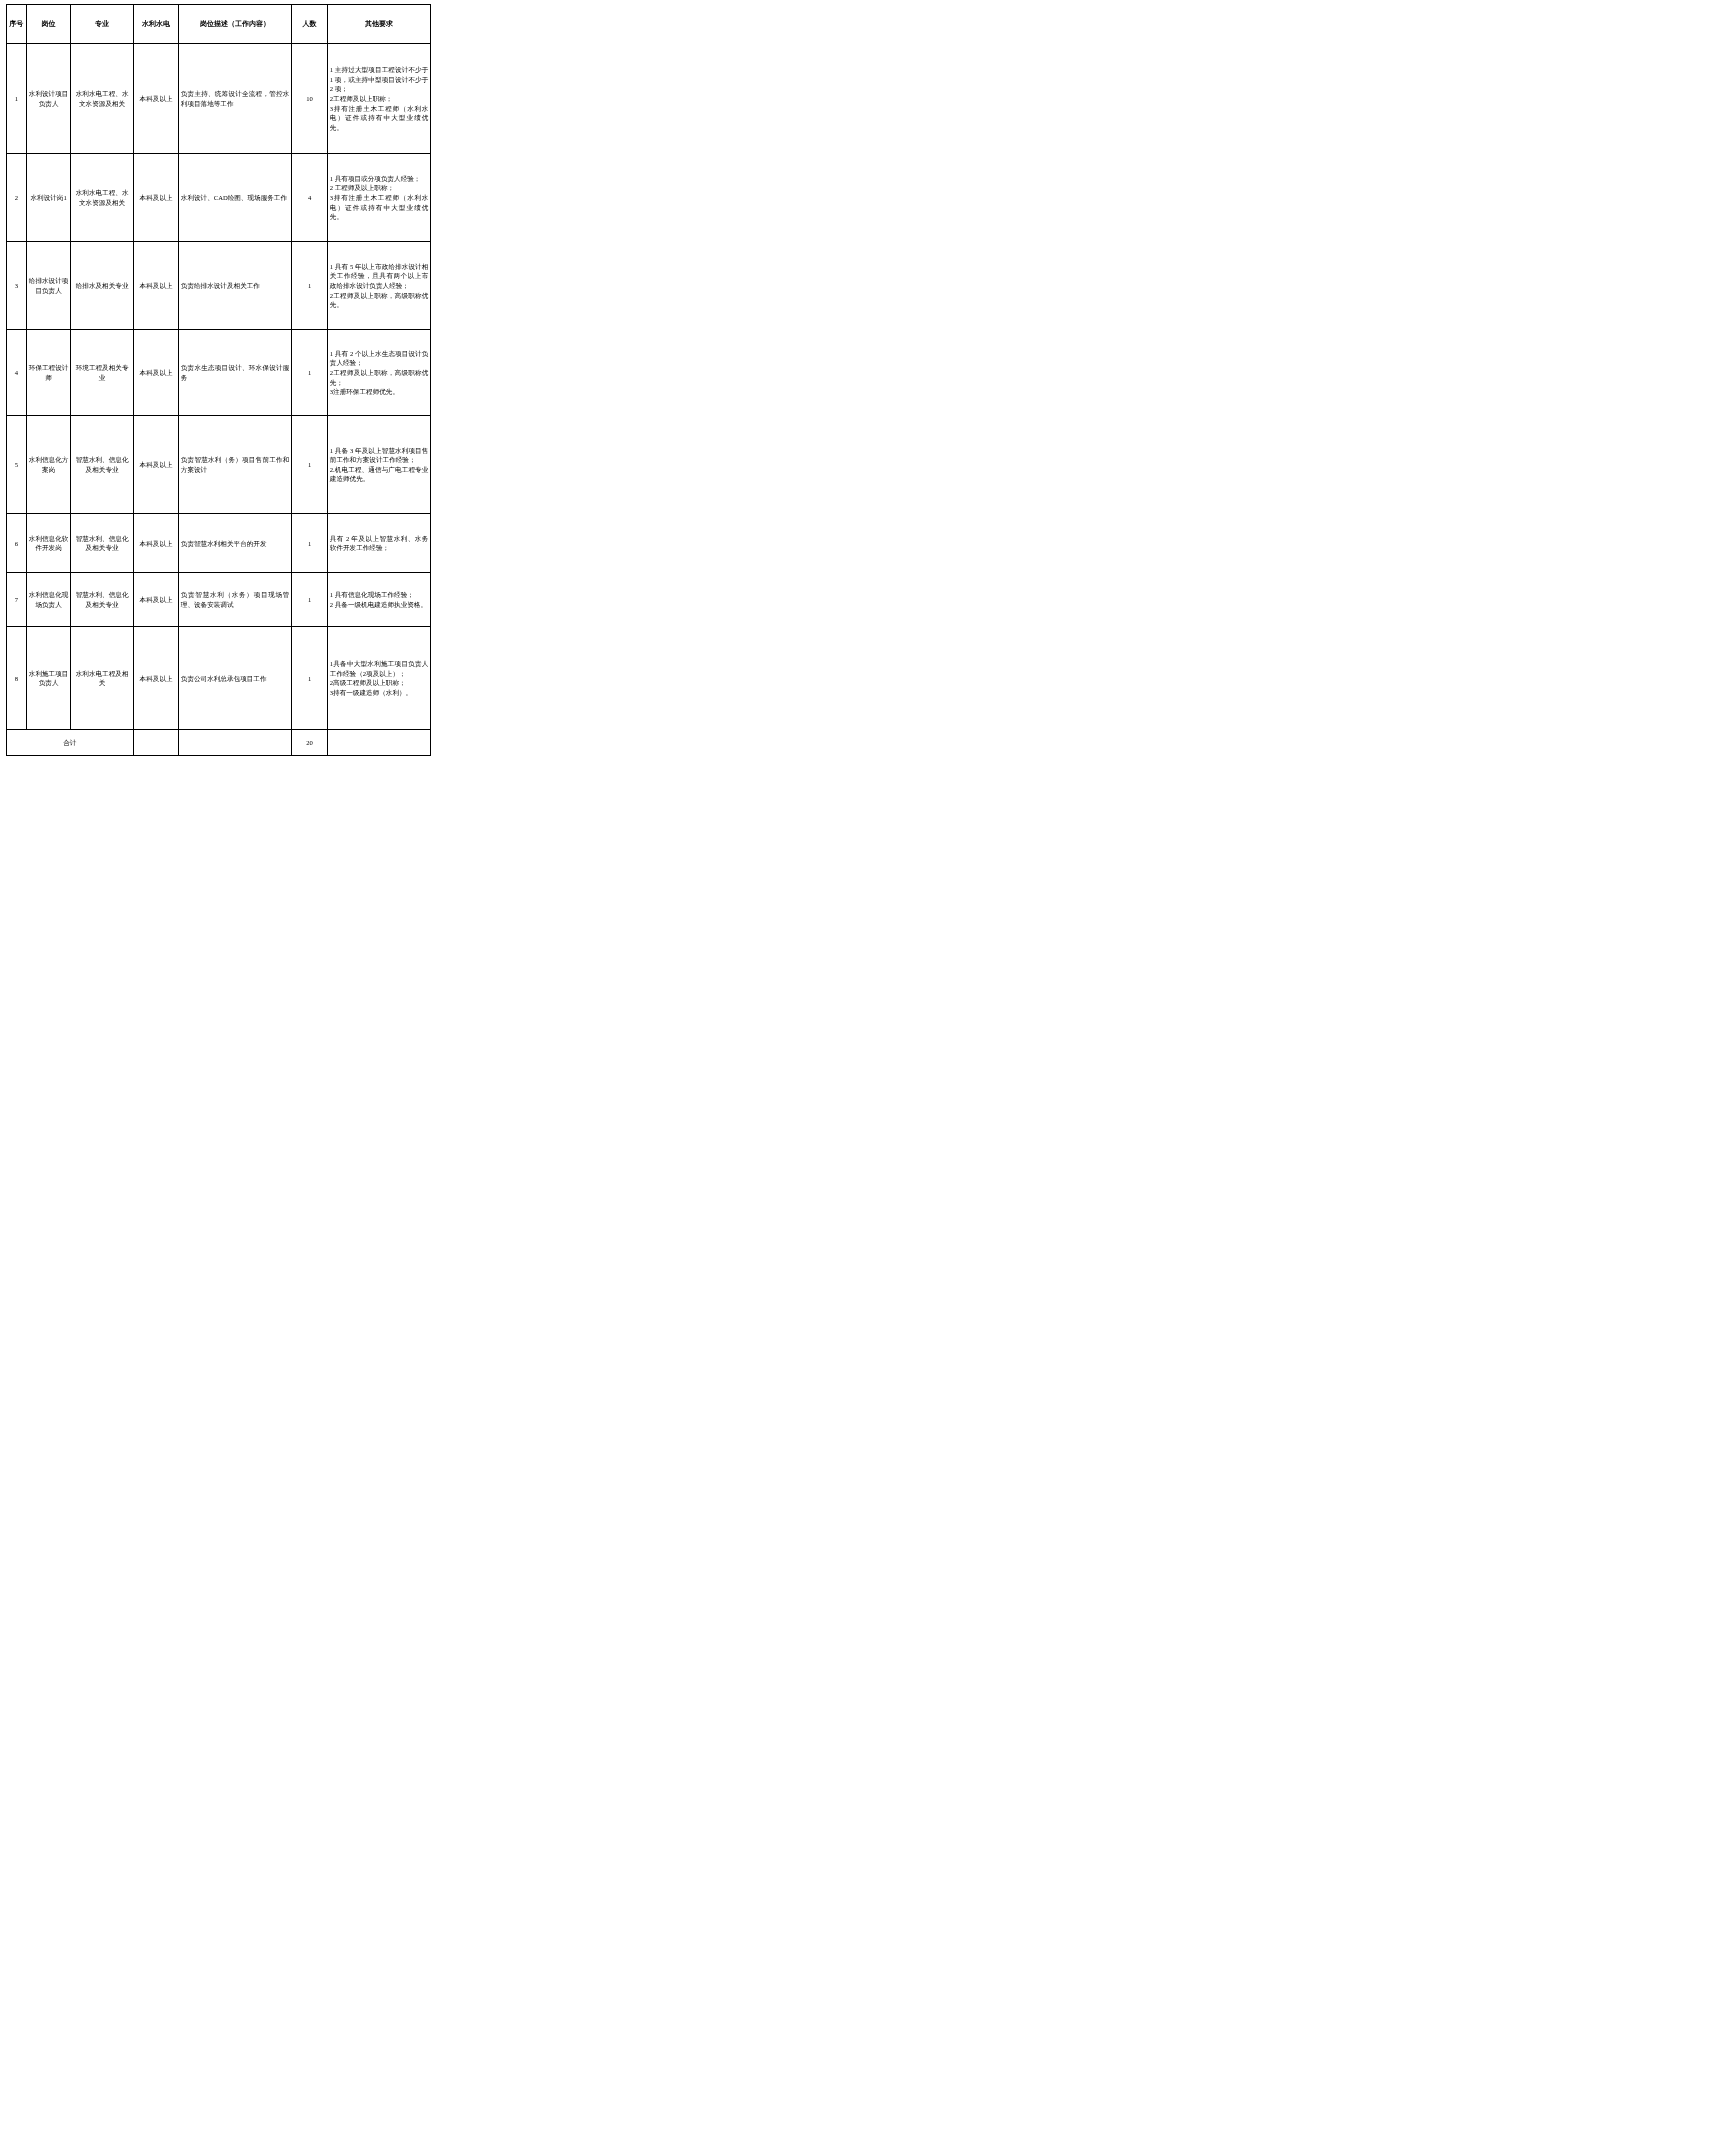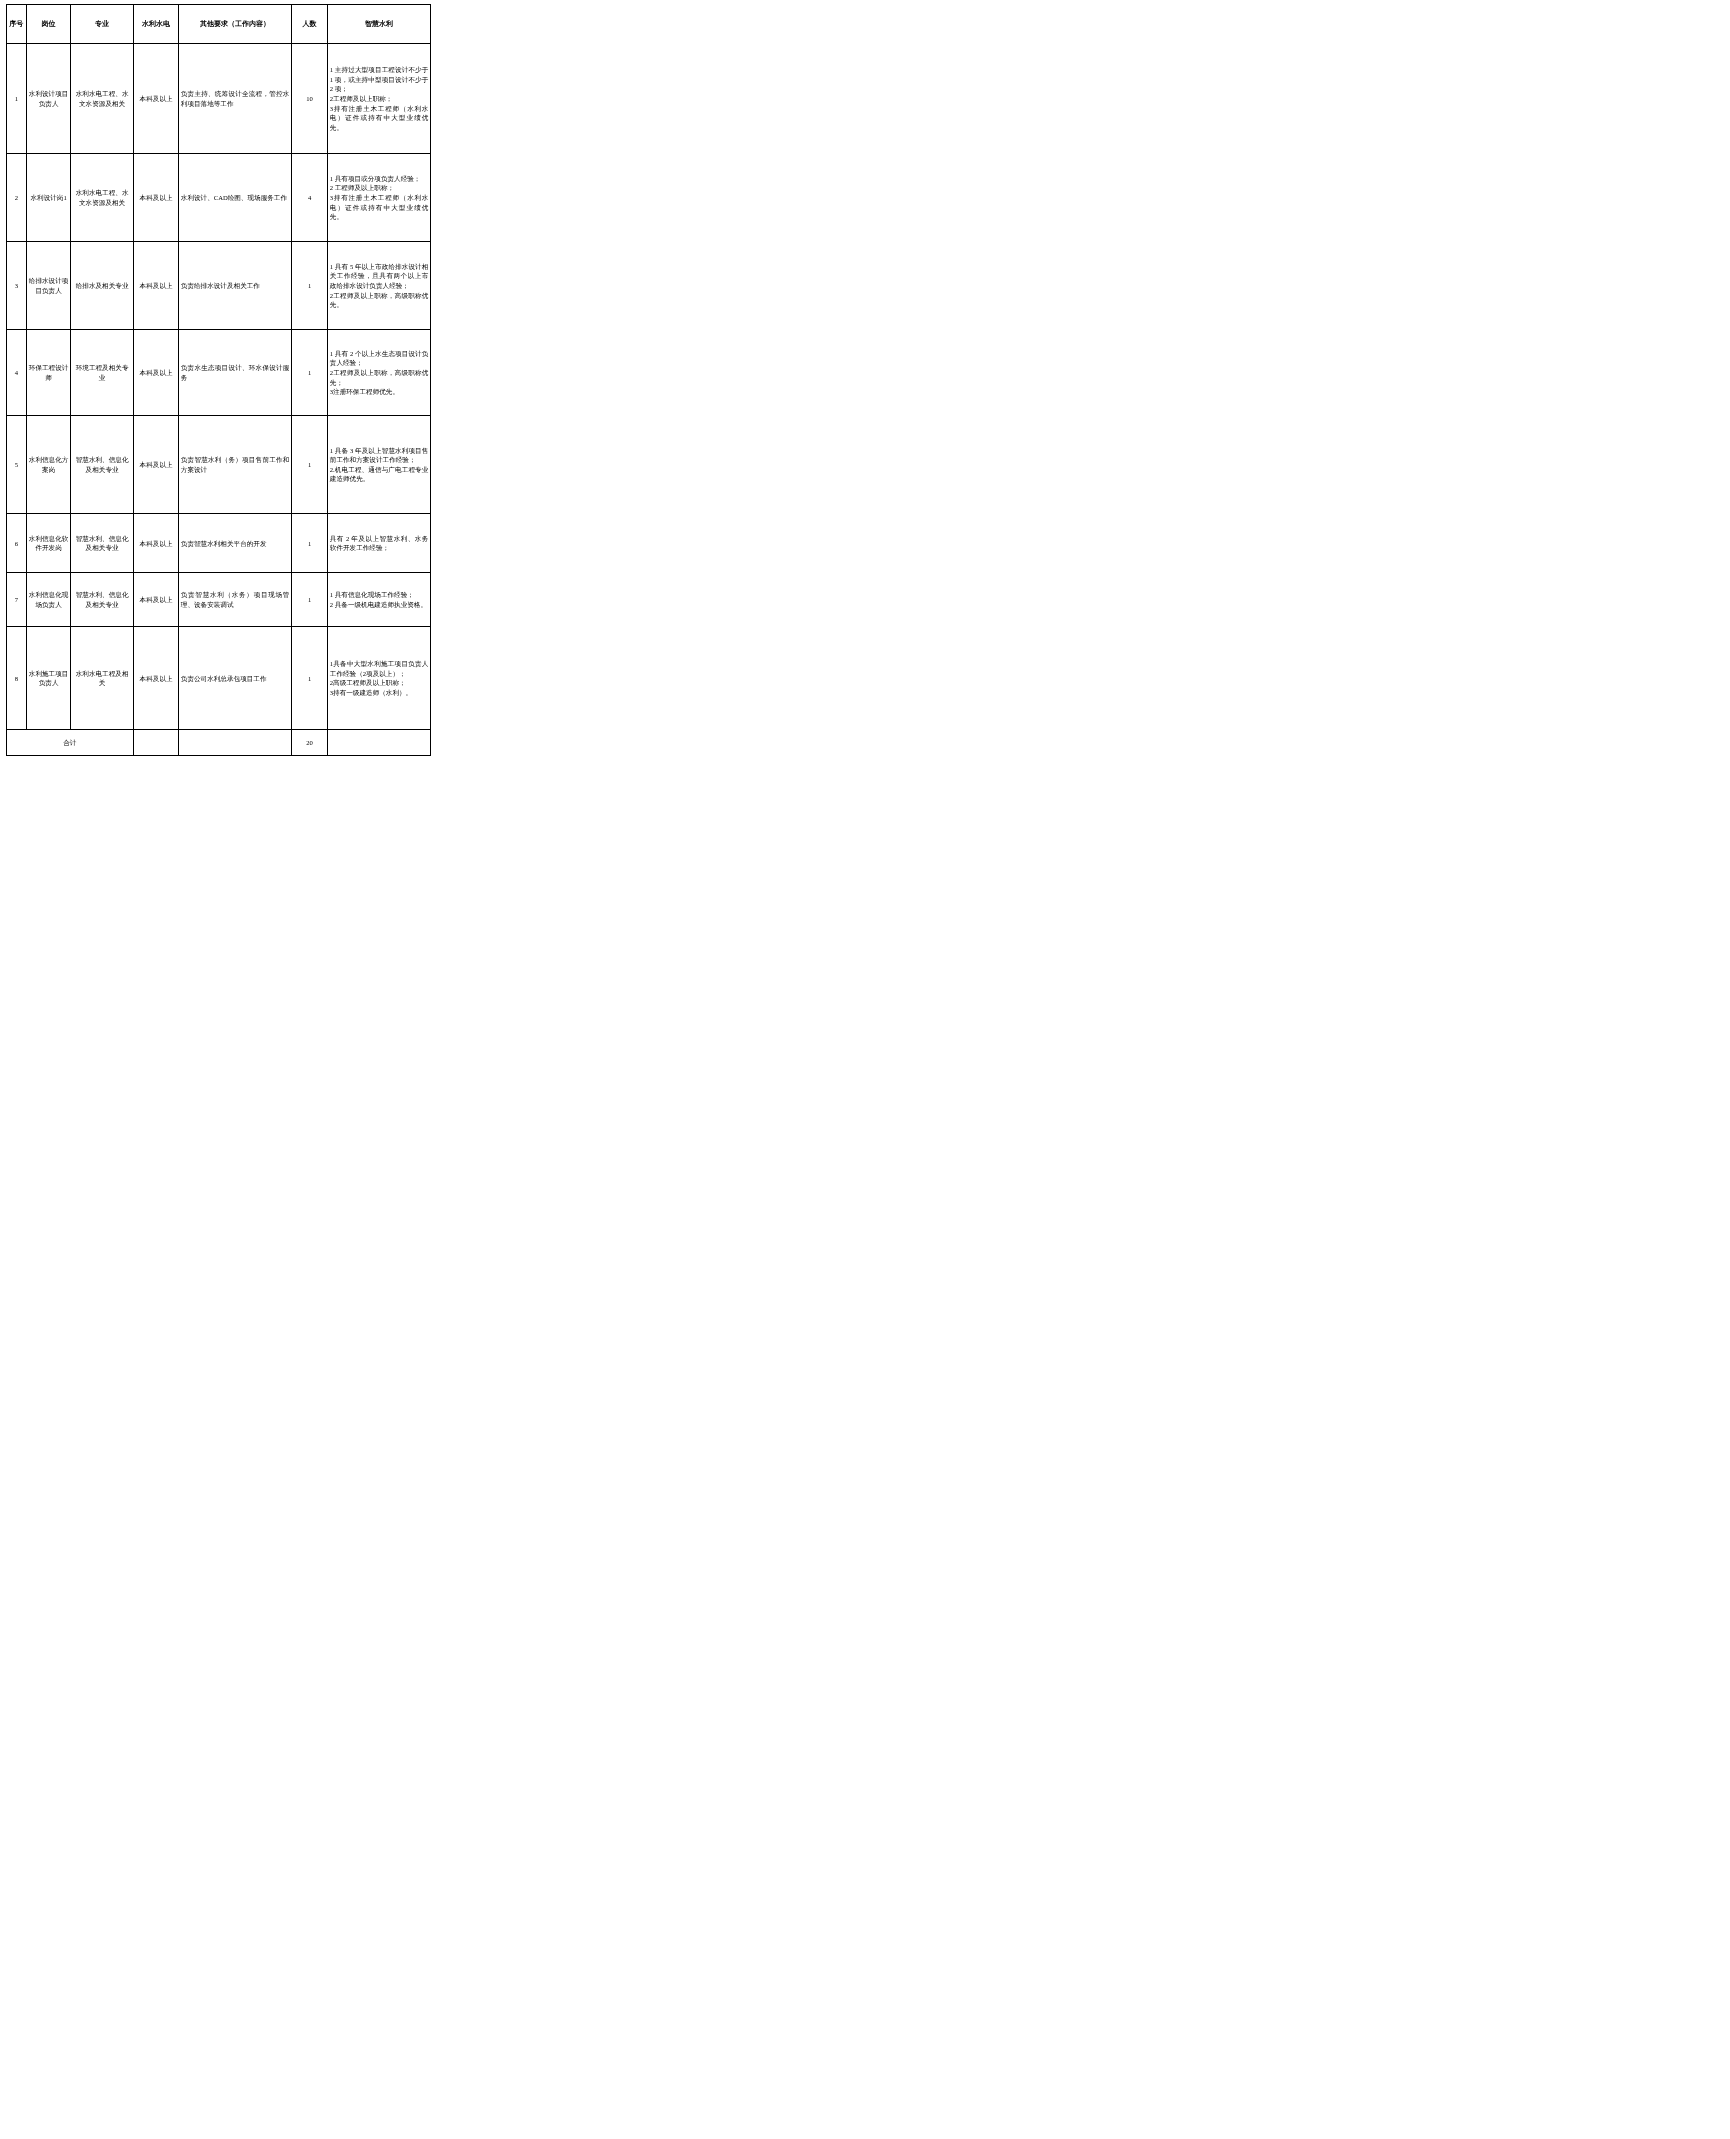--- a/index.html
+++ b/index.html
@@ -92,23 +92,23 @@
       <col class="c-desc">
         <col class="c-count">
         <col class="c-other">
     </colgroup>
     <thead>
       <tr class="r-header">
         <th>序号</th>
         <th>岗位</th>
         <th>专业</th>
         <th>水利水电</th>
-        <th>其他要求（工作内容）</th>
+        <th>岗位描述（工作内容）</th>
         <th>人数</th>
-        <th>智慧水利</th>
+        <th>其他要求</th>
       </tr>
     </thead>
     <tbody>
       <tr class="r0">
         <td class="center">1</td>
         <td class="center">水利设计项目负责人</td>
         <td class="center">水利水电工程、水文水资源及相关</td>
         <td class="center">本科及以上</td>
         <td class="desc">负责主持、统筹设计全流程，管控水利项目落地等工作</td>
         <td class="center">10</td>

